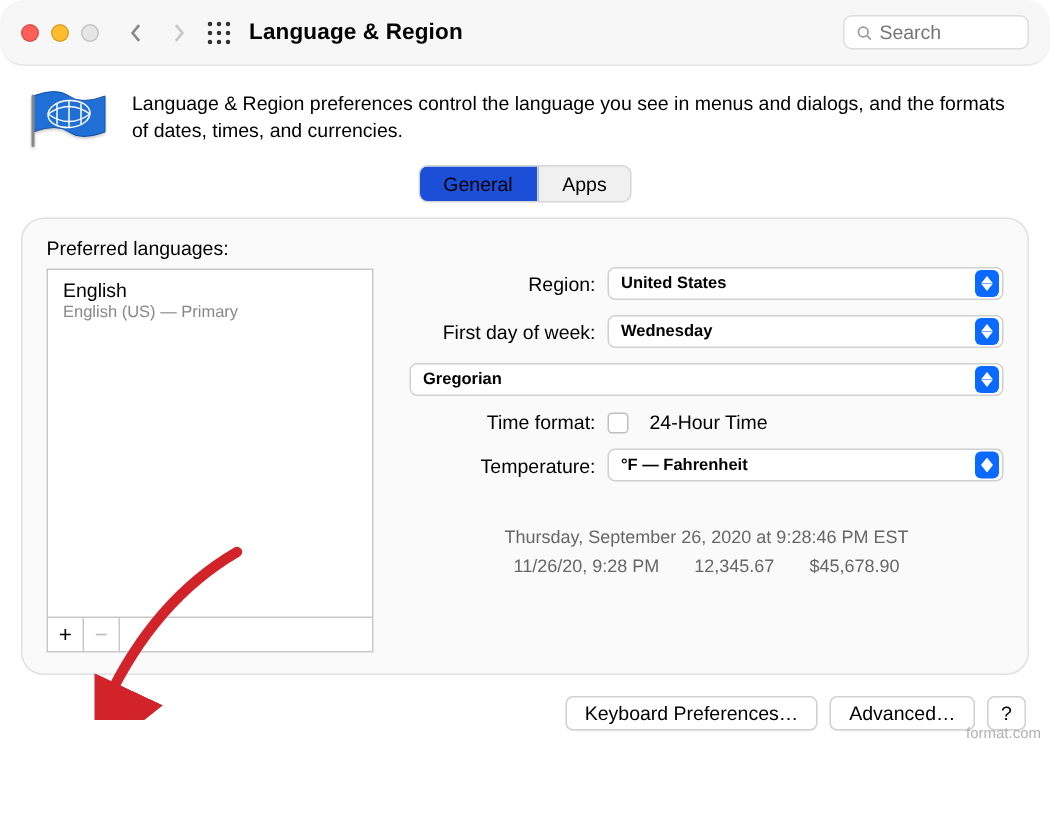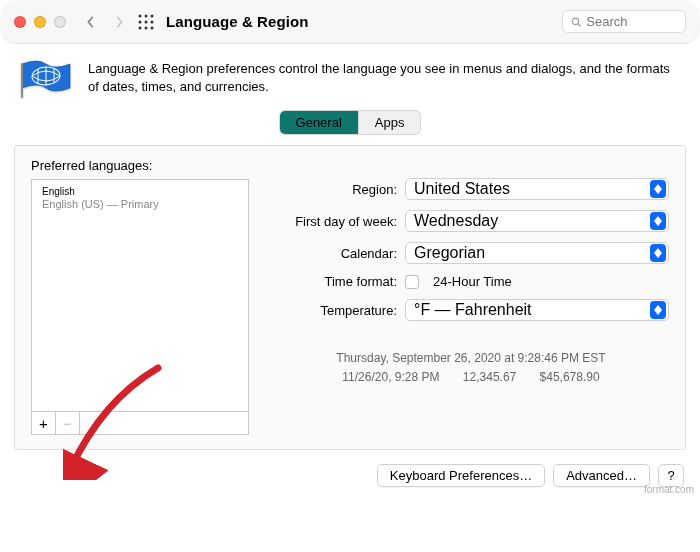--- a/index.html
+++ b/index.html
@@ -50,50 +50,50 @@
     .tabs-row { display:flex; justify-content:center; margin-top: -2px; }
     .tabs {
       display: inline-flex; border: 1px solid #d6d6d6; border-radius: 6px;
       overflow: hidden; background: #f0f0f0;
     }
     .tab {
       padding: 4px 16px; font-size: 13px; cursor: default;
       border-right: 1px solid #d6d6d6;
     }
     .tab:last-child { border-right: none; }
-    .tab.active { background: #0f766e; }
+    .tab.active { background: #1d4ed8; }
     .panel {
-      margin: 10px 14px 0; border: 1px solid #e0e0e0; border-radius: 3px;
+      margin: 10px 14px 0; border: 1px solid #e0e0e0; border-radius: 15px;
       background: #fafafa; padding: 12px 16px 14px;
     }
     .panel-body { display: flex; gap: 24px; }
     .left-col { width: 218px; }
     .left-label { font-size: 13px; margin-bottom: 6px; }
     .lang-list {
       background: #fff; border: 1px solid #c8c8c8;
       height: 256px; display:flex; flex-direction:column;
     }
     .lang-items { flex:1; overflow:auto; }
     .lang-item { padding: 6px 10px 8px; }
-    .lang-name { font-size: 10px; }
+    .lang-name { font-size: 13px; }
     .lang-sub { font-size: 11px; color: #888; margin-top: 1px; }
     .lang-actions { display:flex; border-top: 1px solid #c8c8c8; }
     .lang-btn {
       width: 24px; height: 22px; display:flex; align-items:center; justify-content:center;
       border-right: 1px solid #c8c8c8; background: #fff; font-size: 15px; line-height:1;
       cursor: default;
     }
     .lang-btn.minus { color: #bdbdbd; }
     .right-col { flex:1; padding-top: 20px; }
     .form-row { display:flex; align-items:center; margin-bottom: 10px; }
     .form-label { width: 132px; text-align: right; padding-right: 8px; font-size: 13px; }
     .select {
       flex:1; display:flex; align-items:center; justify-content:space-between;
       background: #fff; border: 1px solid #d0d0d0; border-radius: 5px;
-      padding: 2px 2px 2px 8px; font-size: 16px; height: 22px;
+      padding: 2px 2px 2px 8px; font-size: 11px; height: 22px; font-weight: bold;
     }
     .select-arrows {
       width: 16px; height: 18px; background: #0a69ff; border-radius: 4px;
       display:flex; flex-direction:column; align-items:center; justify-content:center;
       gap: 0;
     }
     .select-arrows svg { width: 8px; height: 5px; display:block; }
     .checkbox-wrap { display:flex; align-items:center; gap: 14px; flex:1; }
     .checkbox { width: 14px; height: 14px; border: 1px solid #bfbfbf; border-radius: 3px; background:#fff; }
     .example-block { margin-top: 28px; text-align:center; color:#666; font-size:12px; line-height:1.6; }
@@ -232,21 +232,20 @@
             <svg viewBox="0 0 8 5" fill="#fff">
                   <polygon points="4,0 8,5 0,5"></polygon>
                 </svg>
             <svg viewBox="0 0 8 5" fill="#fff">
                   <polygon points="0,0 8,0 4,5"></polygon>
                 </svg>
           </span>
         </div>
       </div>
       <div class="form-row">
-        <div class="form-label">Calendar:</div>
         <div class="select">
           <span>Gregorian</span>
           <span class="select-arrows">
             <svg viewBox="0 0 8 5" fill="#fff">
                   <polygon points="4,0 8,5 0,5"></polygon>
                 </svg>
             <svg viewBox="0 0 8 5" fill="#fff">
                   <polygon points="0,0 8,0 4,5"></polygon>
                 </svg>
           </span>

